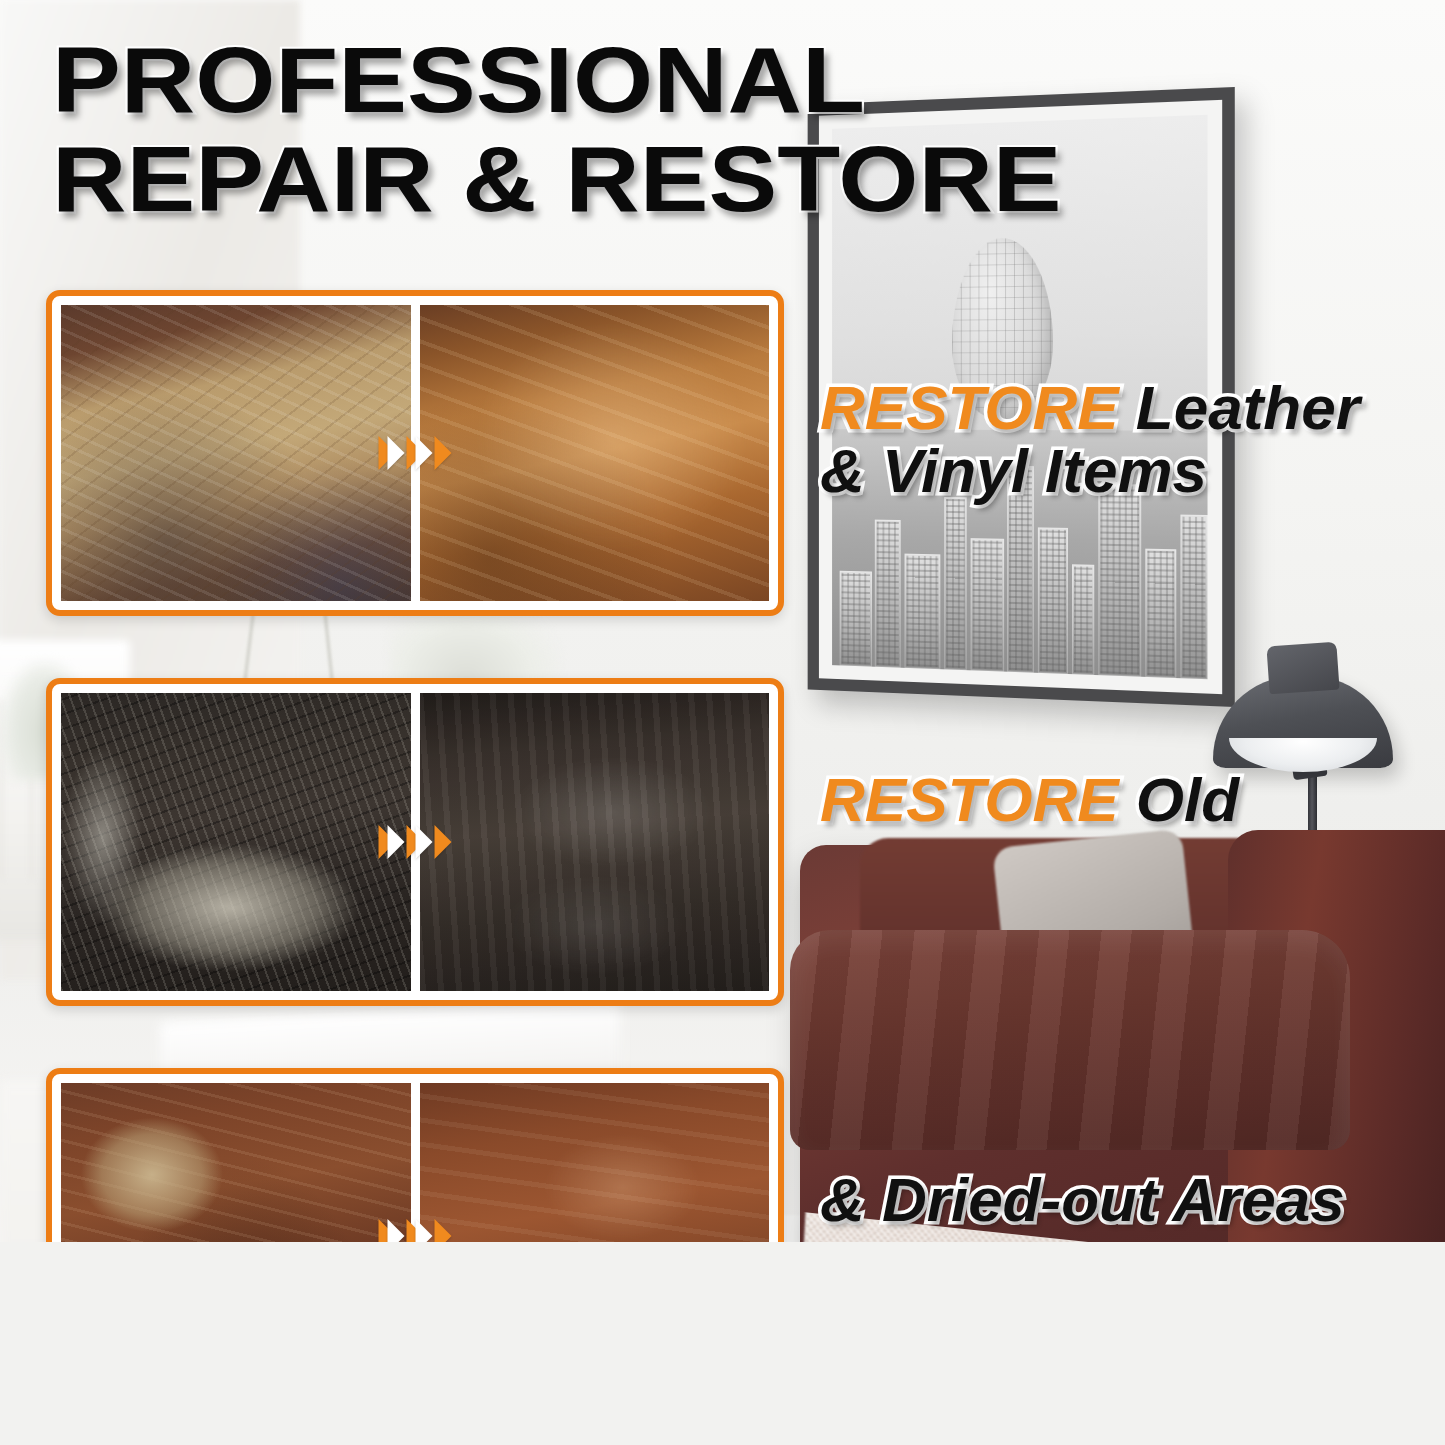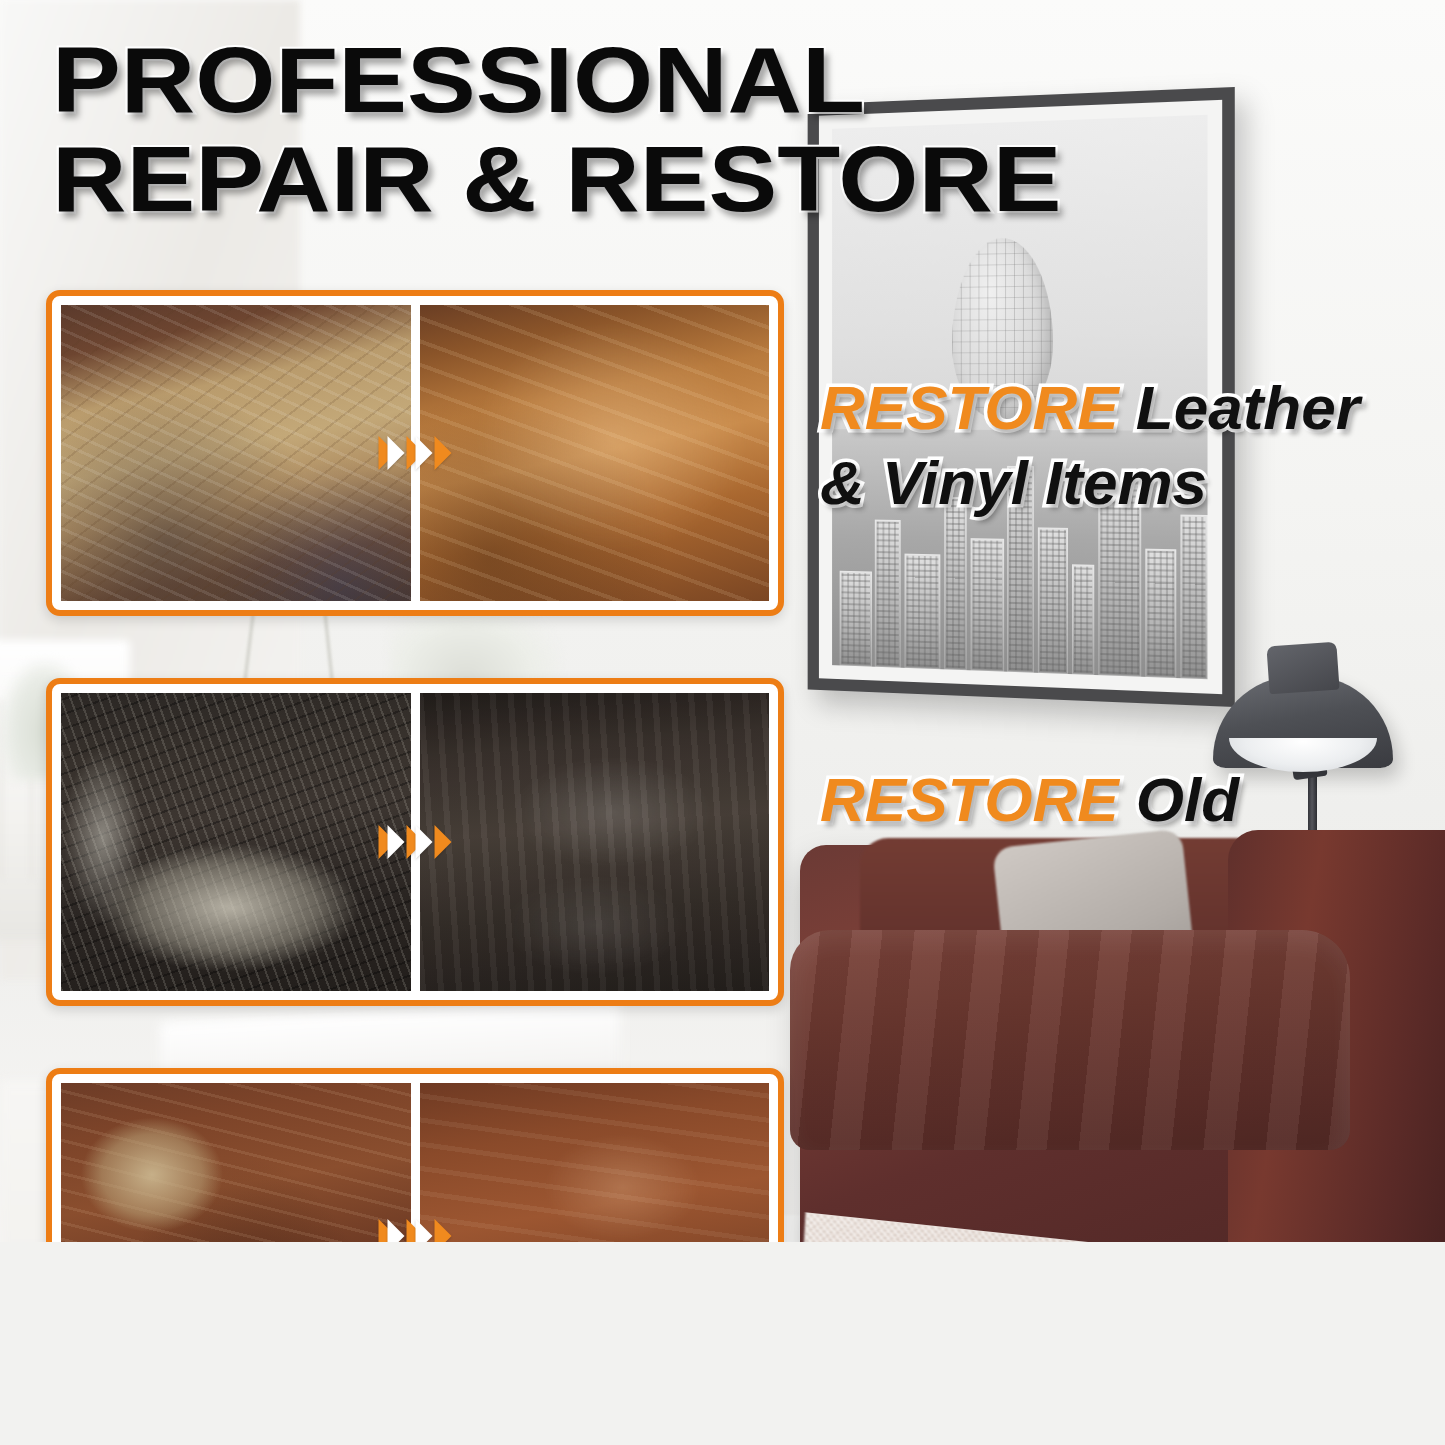--- a/index.html
+++ b/index.html
@@ -189,21 +189,21 @@
 
   
   .feat{position:absolute;z-index:45;width:620px;}
   .feat .line{
     font-weight:700;font-style:italic;font-size:62px;line-height:1.02;
     color:#101010;white-space:nowrap;
     -webkit-text-stroke:7px #ffffff;paint-order:stroke fill;
     text-shadow:4px 5px 5px rgba(0,0,0,.30);
     transform:scaleX(1.0);transform-origin:left center;
   }
-  .feat .line:nth-child(2){margin-top:12px;}
+  .feat .line:nth-child(2){}
   .feat .kw{color:#f08a1e;}
 </style>
 </head>
 <body>
 
 <div class="stage">
 
   <div class="bg">
     <div class="wall-left"></div>
     <div class="window"></div>
@@ -307,15 +307,16 @@
   <div class="feat" style="left:820px;top:376px;">
     <div class="line"><span class="kw">RESTORE</span><span> Leather</span></div>
     <div class="line">&amp; Vinyl Items</div>
   </div>
 
   <div class="feat" style="left:820px;top:768px;">
     <div class="line"><span class="kw">RESTORE</span><span> Old</span></div>
   </div>
 
   <div class="feat" style="left:820px;top:1168px;">
+    <div class="line">&amp; Dried-out Areas</div>
   </div>
 
 </div>
 
 </body></html>

